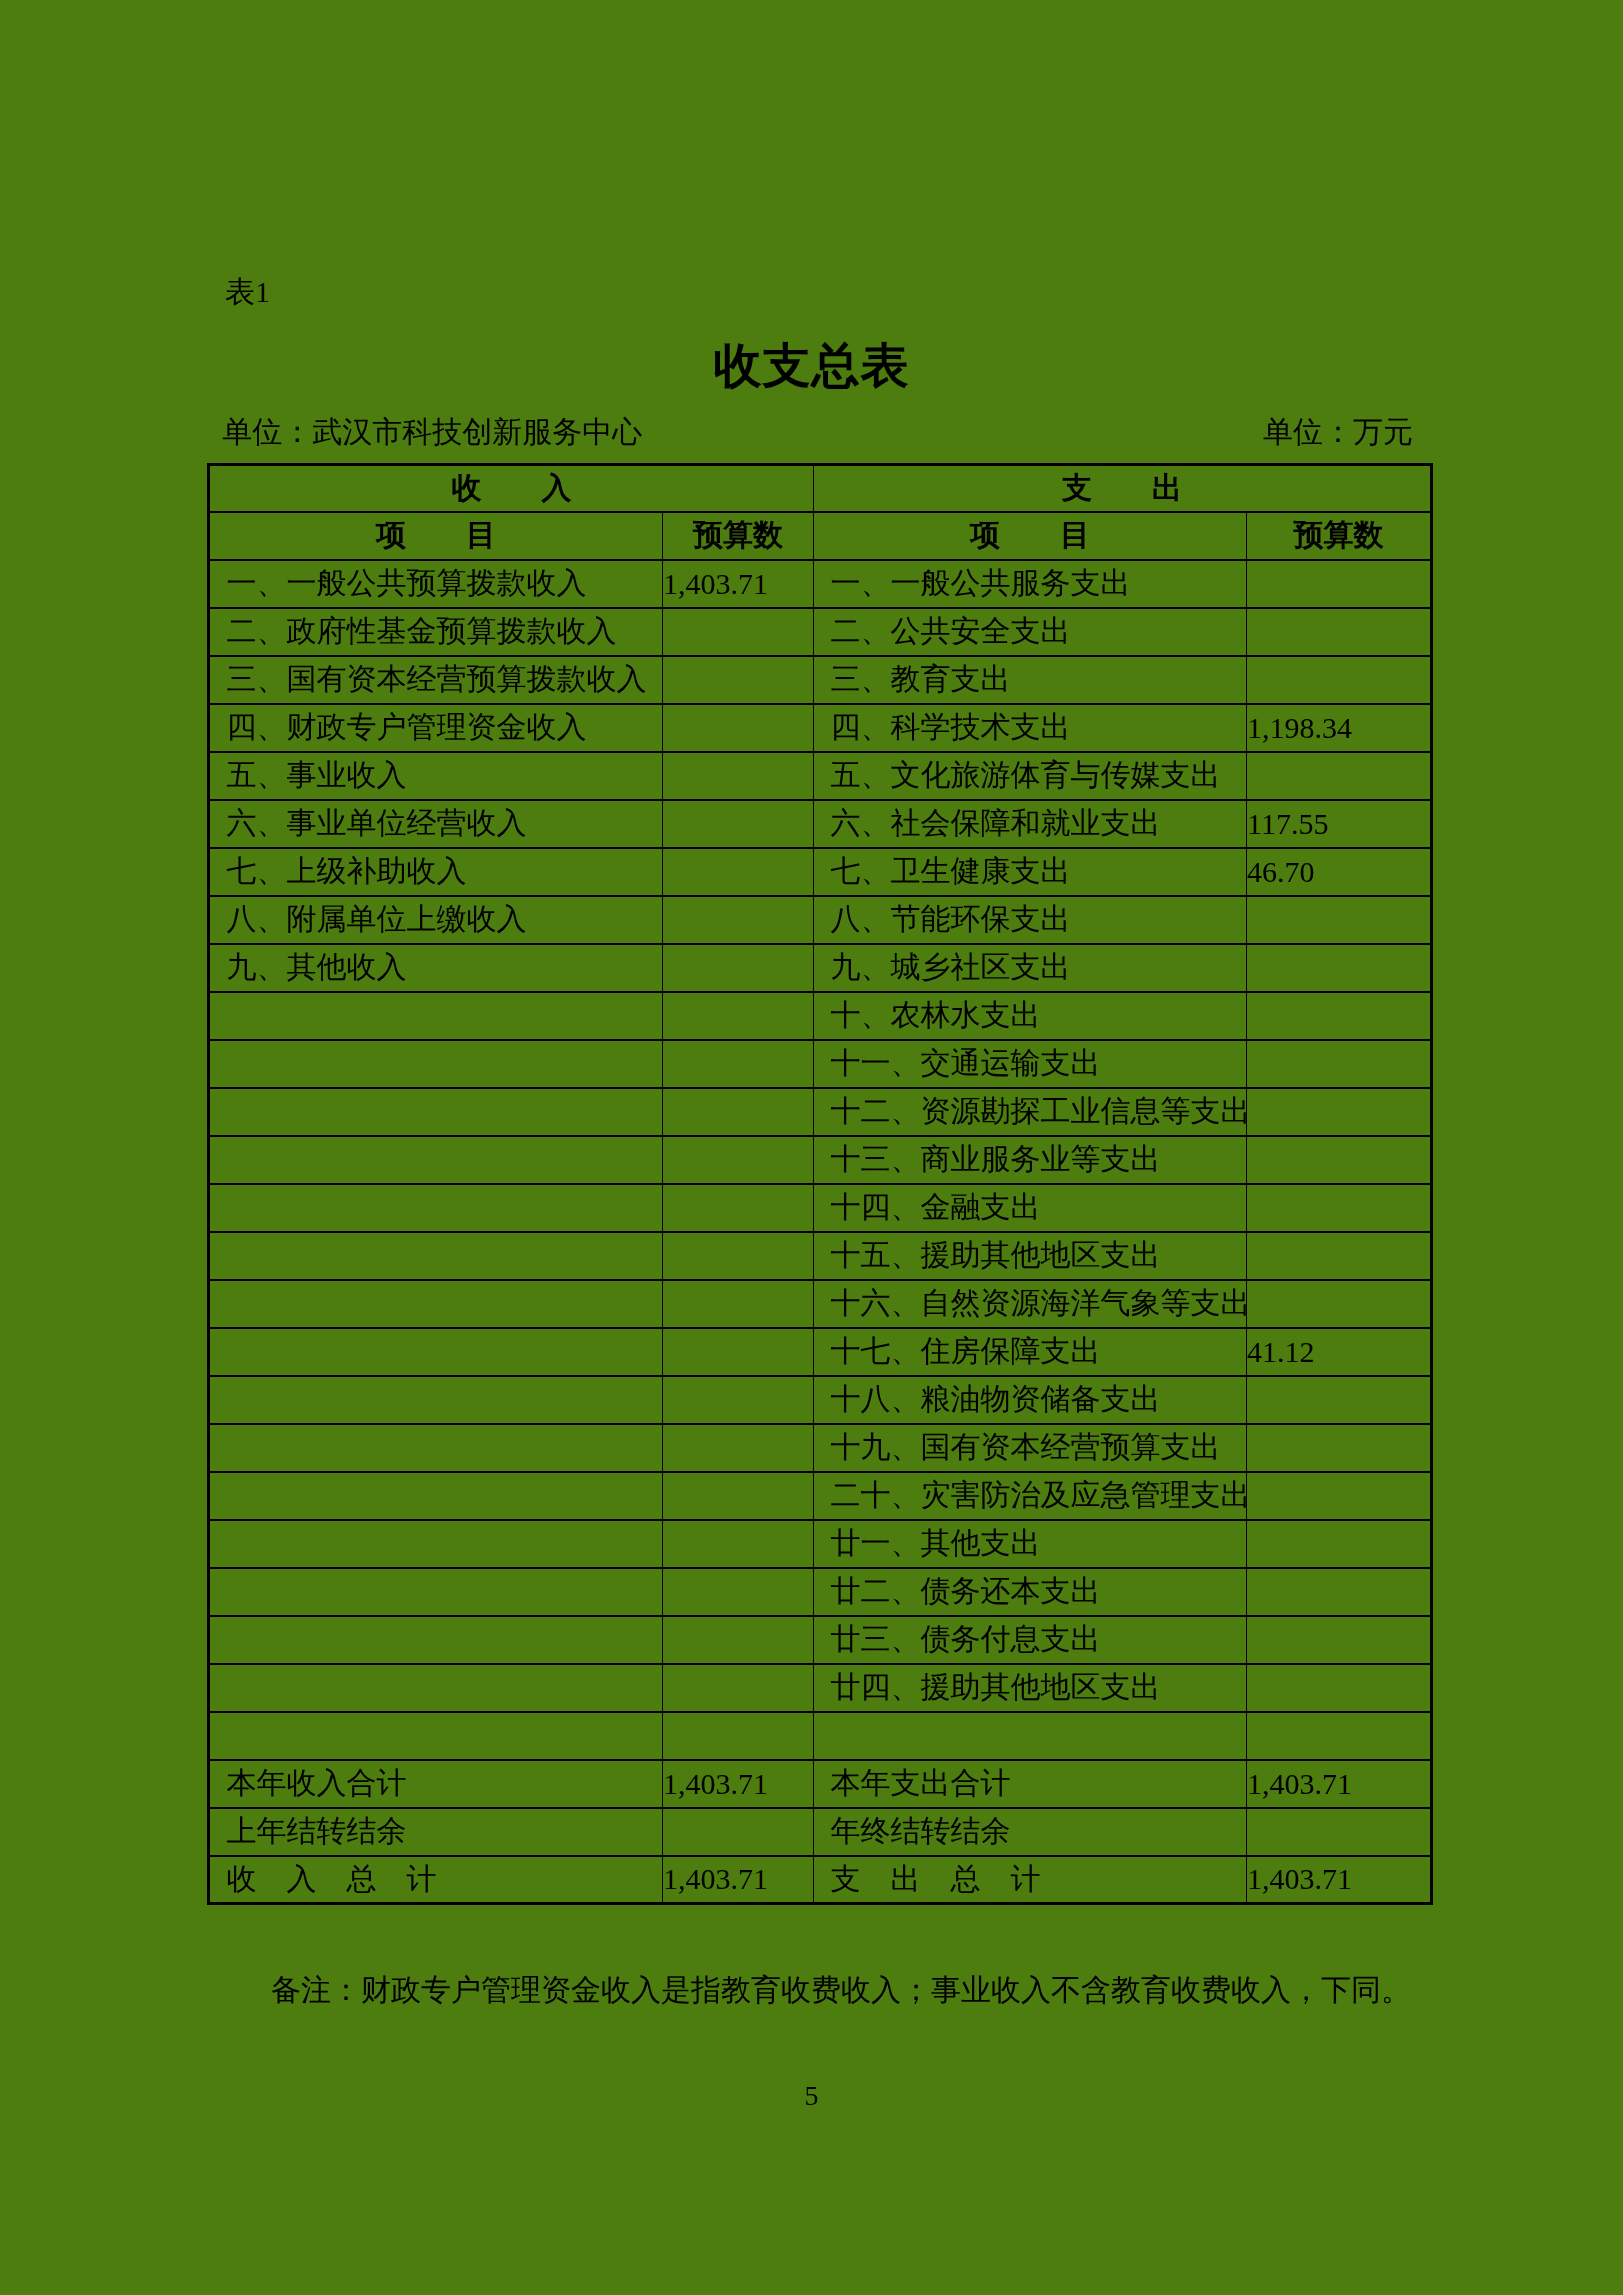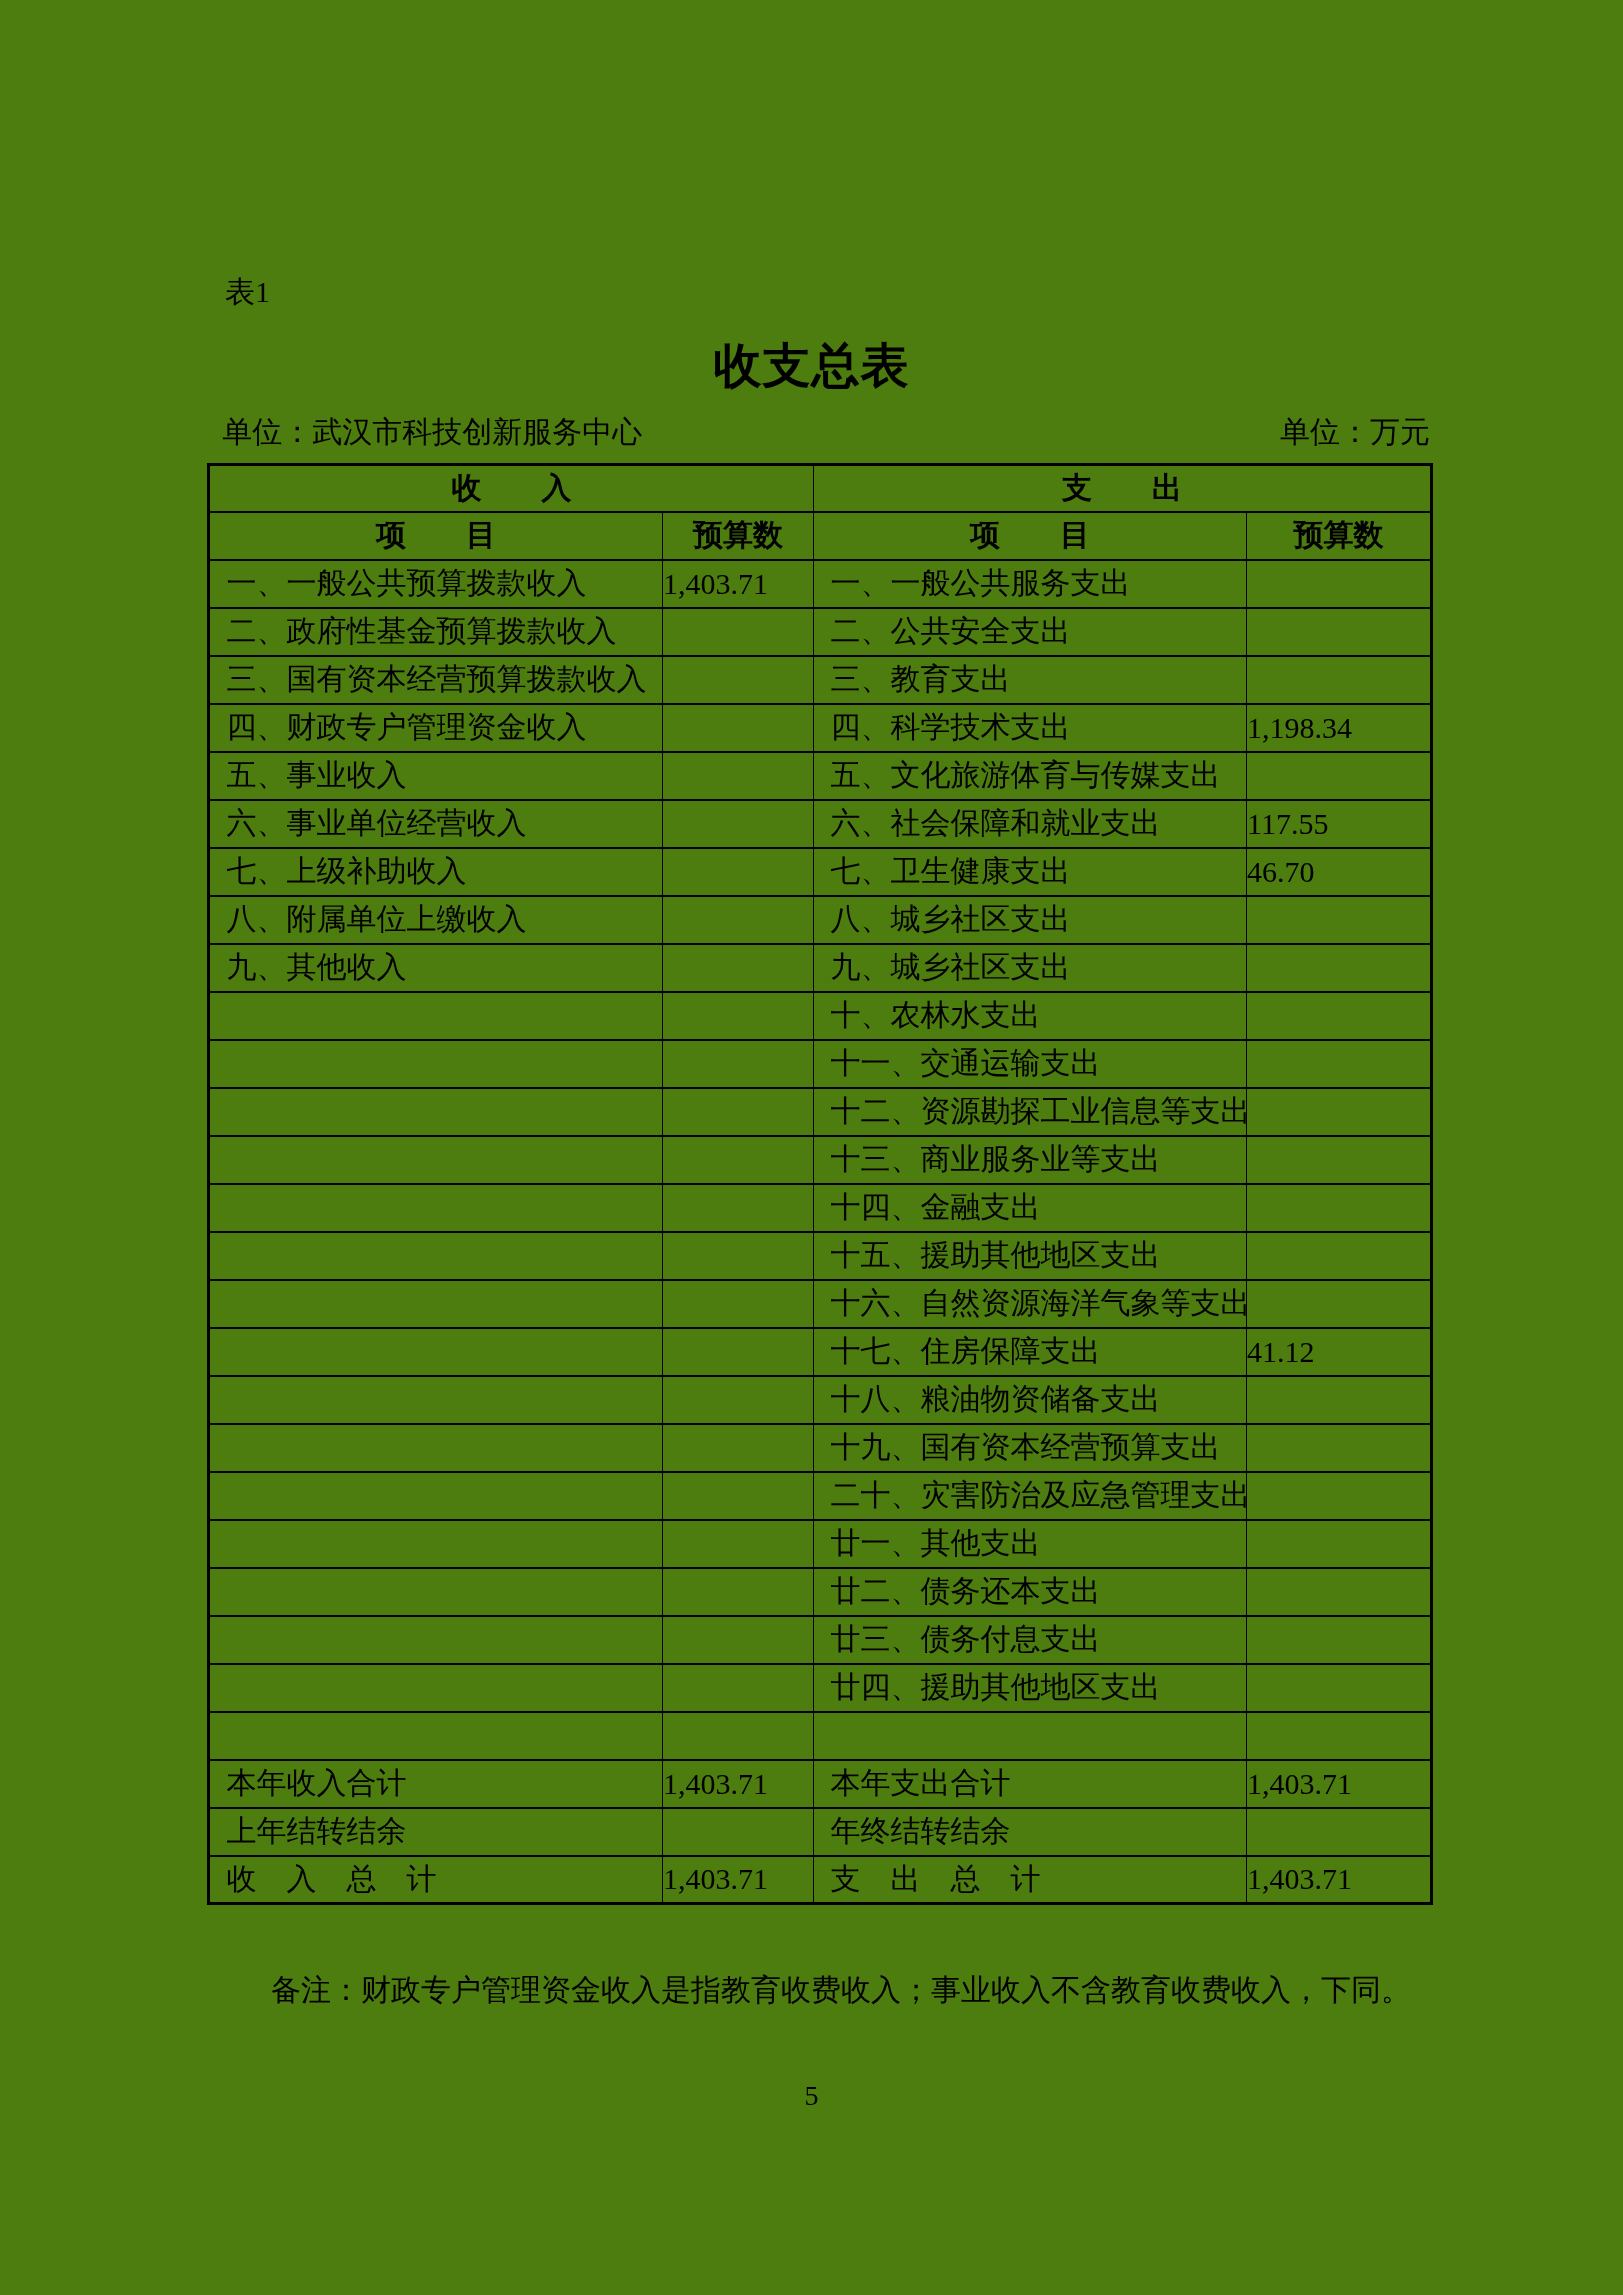--- a/index.html
+++ b/index.html
@@ -37,21 +37,21 @@
     left: 207px;
     top: 415px;
     width: 1223px;
     display: flex;
     justify-content: space-between;
     font-size: 30px;
     line-height: 1.1;
     box-sizing: border-box;
   }
   .unit-row .unit-left  { margin-left: 15.3px; }
-  .unit-row .unit-right { margin-right: 0; }
+  .unit-row .unit-right { margin-right: 17px; }
   table.budget-table {
     position: absolute;
     left: 207px;
     top: 463px;
     width: 1223px;
     border-collapse: collapse;
     table-layout: fixed;
     font-size: 30px;
   }
   table.budget-table { border: 3.6px solid #000; }
@@ -168,21 +168,21 @@
   </tr>
         <tr>
     <td class="item">七、上级补助收入</td>
     <td class="num"></td>
     <td class="item">七、卫生健康支出</td>
     <td class="num">46.70</td>
   </tr>
         <tr>
     <td class="item">八、附属单位上缴收入</td>
     <td class="num"></td>
-    <td class="item">八、城乡社区支出</td>
+    <td class="item">八、节能环保支出</td>
     <td class="num"></td>
   </tr>
         <tr>
     <td class="item">九、其他收入</td>
     <td class="num"></td>
     <td class="item">九、城乡社区支出</td>
     <td class="num"></td>
   </tr>
         <tr>
     <td class="item"></td>

